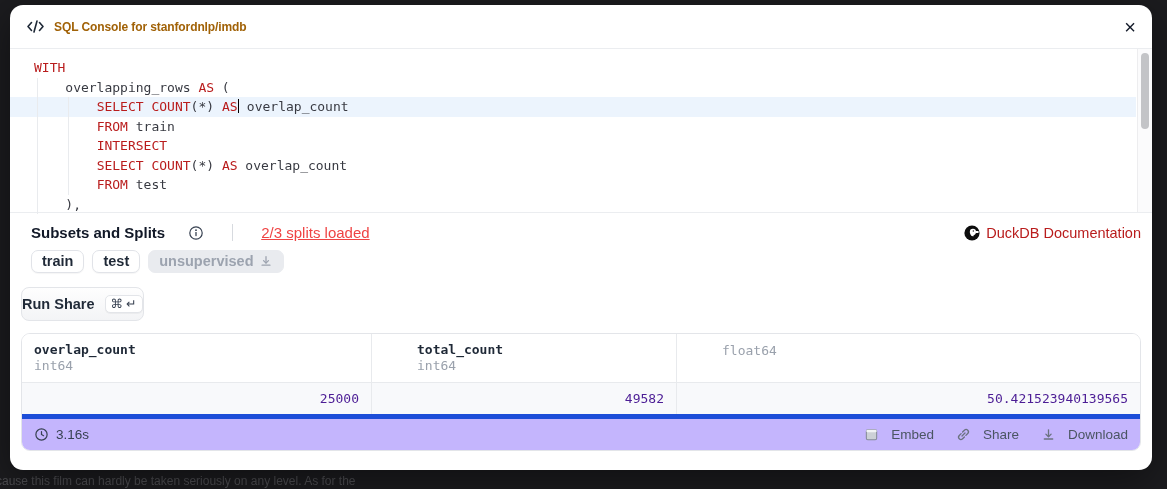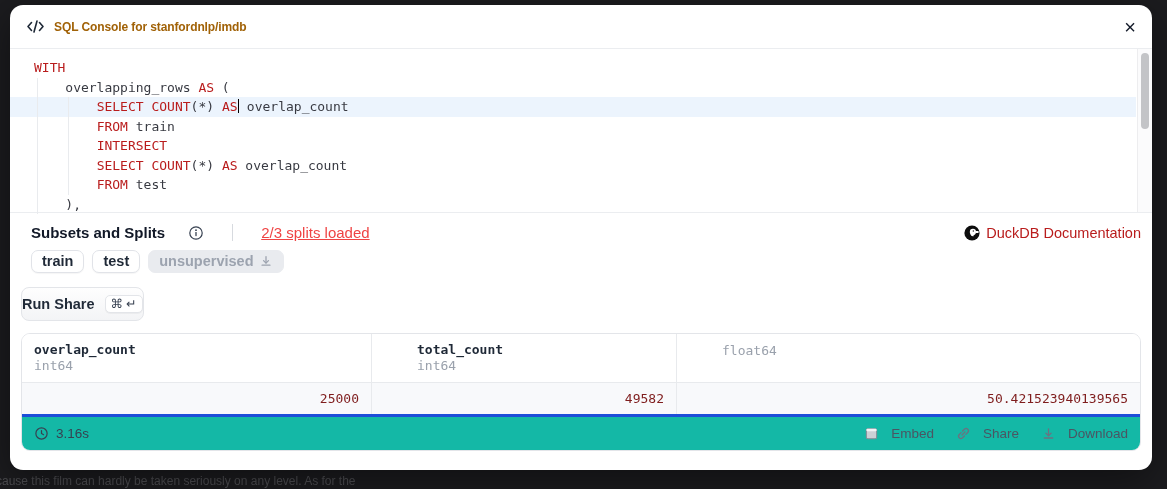--- a/index.html
+++ b/index.html
@@ -52,22 +52,22 @@
   .kbd{ display:flex; align-items:center; gap:3px; background:#fff; border:1px solid #e3e5e9; border-radius:5px;
         padding:0 5px 1px; font-size:12.5px; color:#374151; box-shadow:0 1px 0 rgba(0,0,0,.04); }
   
   .tbl{ margin:12px 11px 0; border:1px solid #e3e5e9; border-radius:9px; overflow:hidden; }
   .trow{ display:grid; grid-template-columns:349px 305px 1fr; }
   .hcell{ background:#fff; padding:8px 12px 9px; font-family:"DejaVu Sans Mono", monospace; font-size:13px; }
   .hcell .cname{ font-weight:700; color:#1f2937; }
   .hcell .ctype{ color:#9aa1ac; margin-top:1px; }
   .col-sep{ border-left:1px solid #e8eaed;padding-left:45px; }
   .drow{ border-top:1px solid #e8eaed; }
-  .dcell{ background:#f8f9fb; padding:8px 12px; text-align:right; font-family:"DejaVu Sans Mono", monospace; font-size:13px; color:#7f1d1d; }
-  .statusbar{ display:flex; align-items:center; height:36px; padding:0 12px; background:#14b8a6; border-top:3px solid #1d4ed8; }
+  .dcell{ background:#f8f9fb; padding:8px 12px; text-align:right; font-family:"DejaVu Sans Mono", monospace; font-size:13px; color:#4c1d95; }
+  .statusbar{ display:flex; align-items:center; height:36px; padding:0 12px; background:#c4b5fd; border-top:5px solid #1d4ed8; }
   .dur{ display:flex; align-items:center; gap:7px; font-size:13.5px; color:#374151; }
   .actions{ margin-left:auto; display:flex; gap:22px; }
   .action{ display:flex; align-items:center; gap:12px; font-size:13.5px; color:#4b5563; cursor:pointer; background:none; border:none; font-family:inherit; }
   svg{ display:block; }
 </style>
 </head>
 <body>
 
 <div class="backdrop-text">cause this film can hardly be taken seriously on any level. As for the</div>
 

